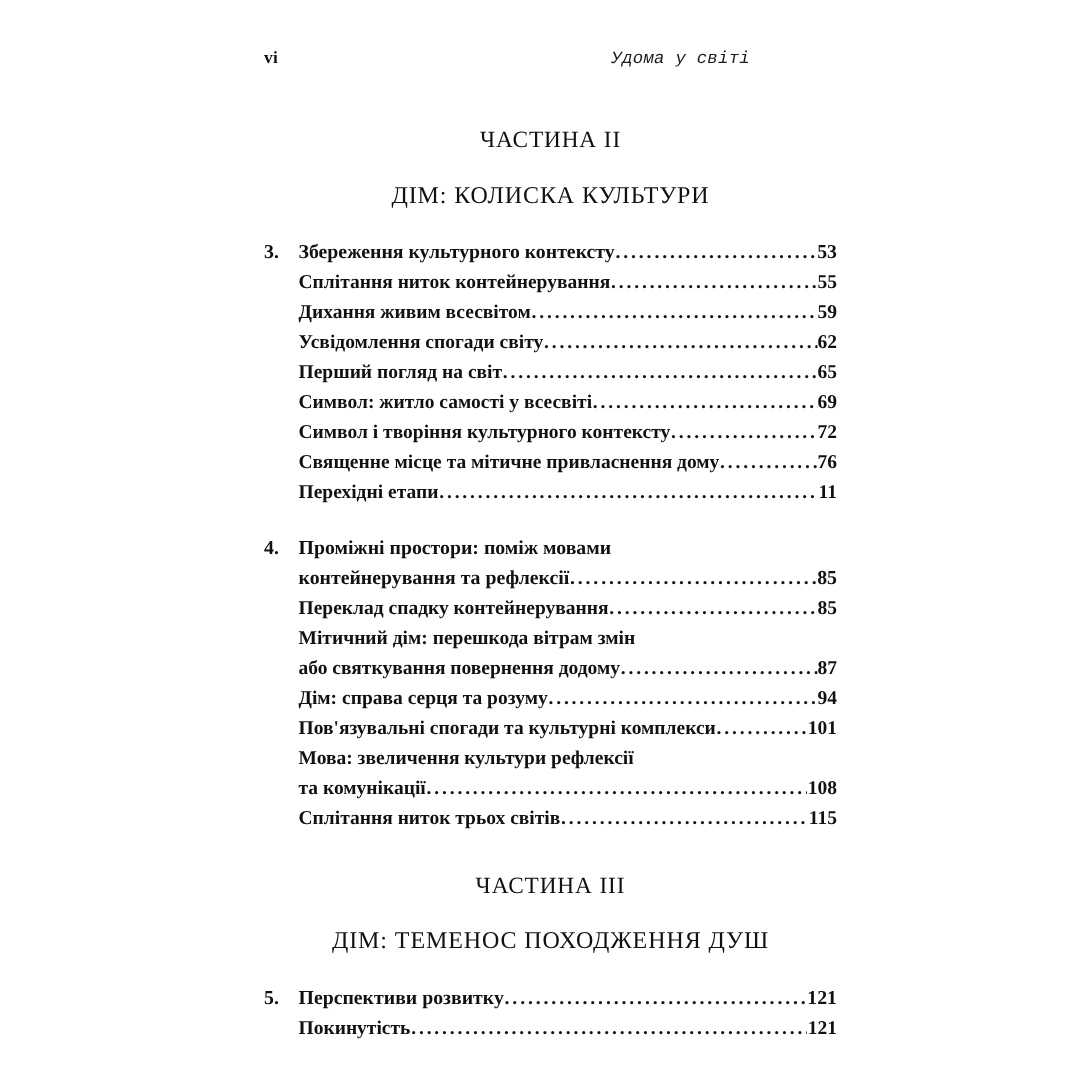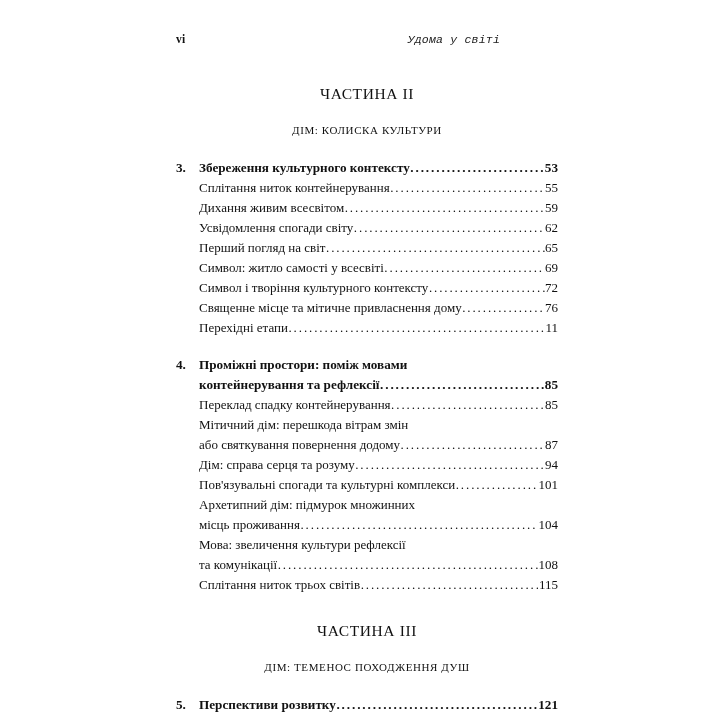--- a/index.html
+++ b/index.html
@@ -57,21 +57,21 @@
     text-align: center;
     margin: 0;
   }
   .part-number {
     font-size: 15.5px;
     letter-spacing: 0.6px;
     line-height: 20px;
     margin: 16px;
   }
   .part-subtitle {
-    font-size: 11px;
+    font-size: 16px;
     letter-spacing: 0.6px;
     line-height: 21px;
     margin: 0;
   }
   .part-block-2 { margin-top: 26px; }
 
   
   .chapter {
     display: flex;
     align-items: flex-start;
@@ -119,21 +119,21 @@
   
   .line.cont .txt { white-space: pre-wrap; }
 
   
   .entries {
     margin-left: 23px;
   }
   .entry {
     font-size: 13px;
     line-height: 20px;
-    font-weight: normal;
+    font-weight: bold;
   }
   .entry .leader { letter-spacing: 1.9px; }
 </style>
 </head>
 <body>
 
 <div class="page">
 
   <div class="running-head">
     <span class="folio">vi</span>
@@ -253,30 +253,20 @@
         </div>
         <div class="entry">
           <div class="line">
             <span class="txt">Пов'язувальні спогади та культурні комплекси</span>
             <span class="leader"></span>
             <span class="pageno">101</span>
           </div>
         </div>
         <div class="entry">
           <div class="line cont">
-            <span class="txt">Архетипний дім: підмурок множинних</span>
-          </div>
-          <div class="line">
-            <span class="txt">місць проживання</span>
-            <span class="leader"></span>
-            <span class="pageno">104</span>
-          </div>
-        </div>
-        <div class="entry">
-          <div class="line cont">
             <span class="txt">Мова: звеличення культури рефлексії</span>
           </div>
           <div class="line">
             <span class="txt">та комунікації</span>
             <span class="leader"></span>
             <span class="pageno">108</span>
           </div>
         </div>
         <div class="entry">
           <div class="line">

